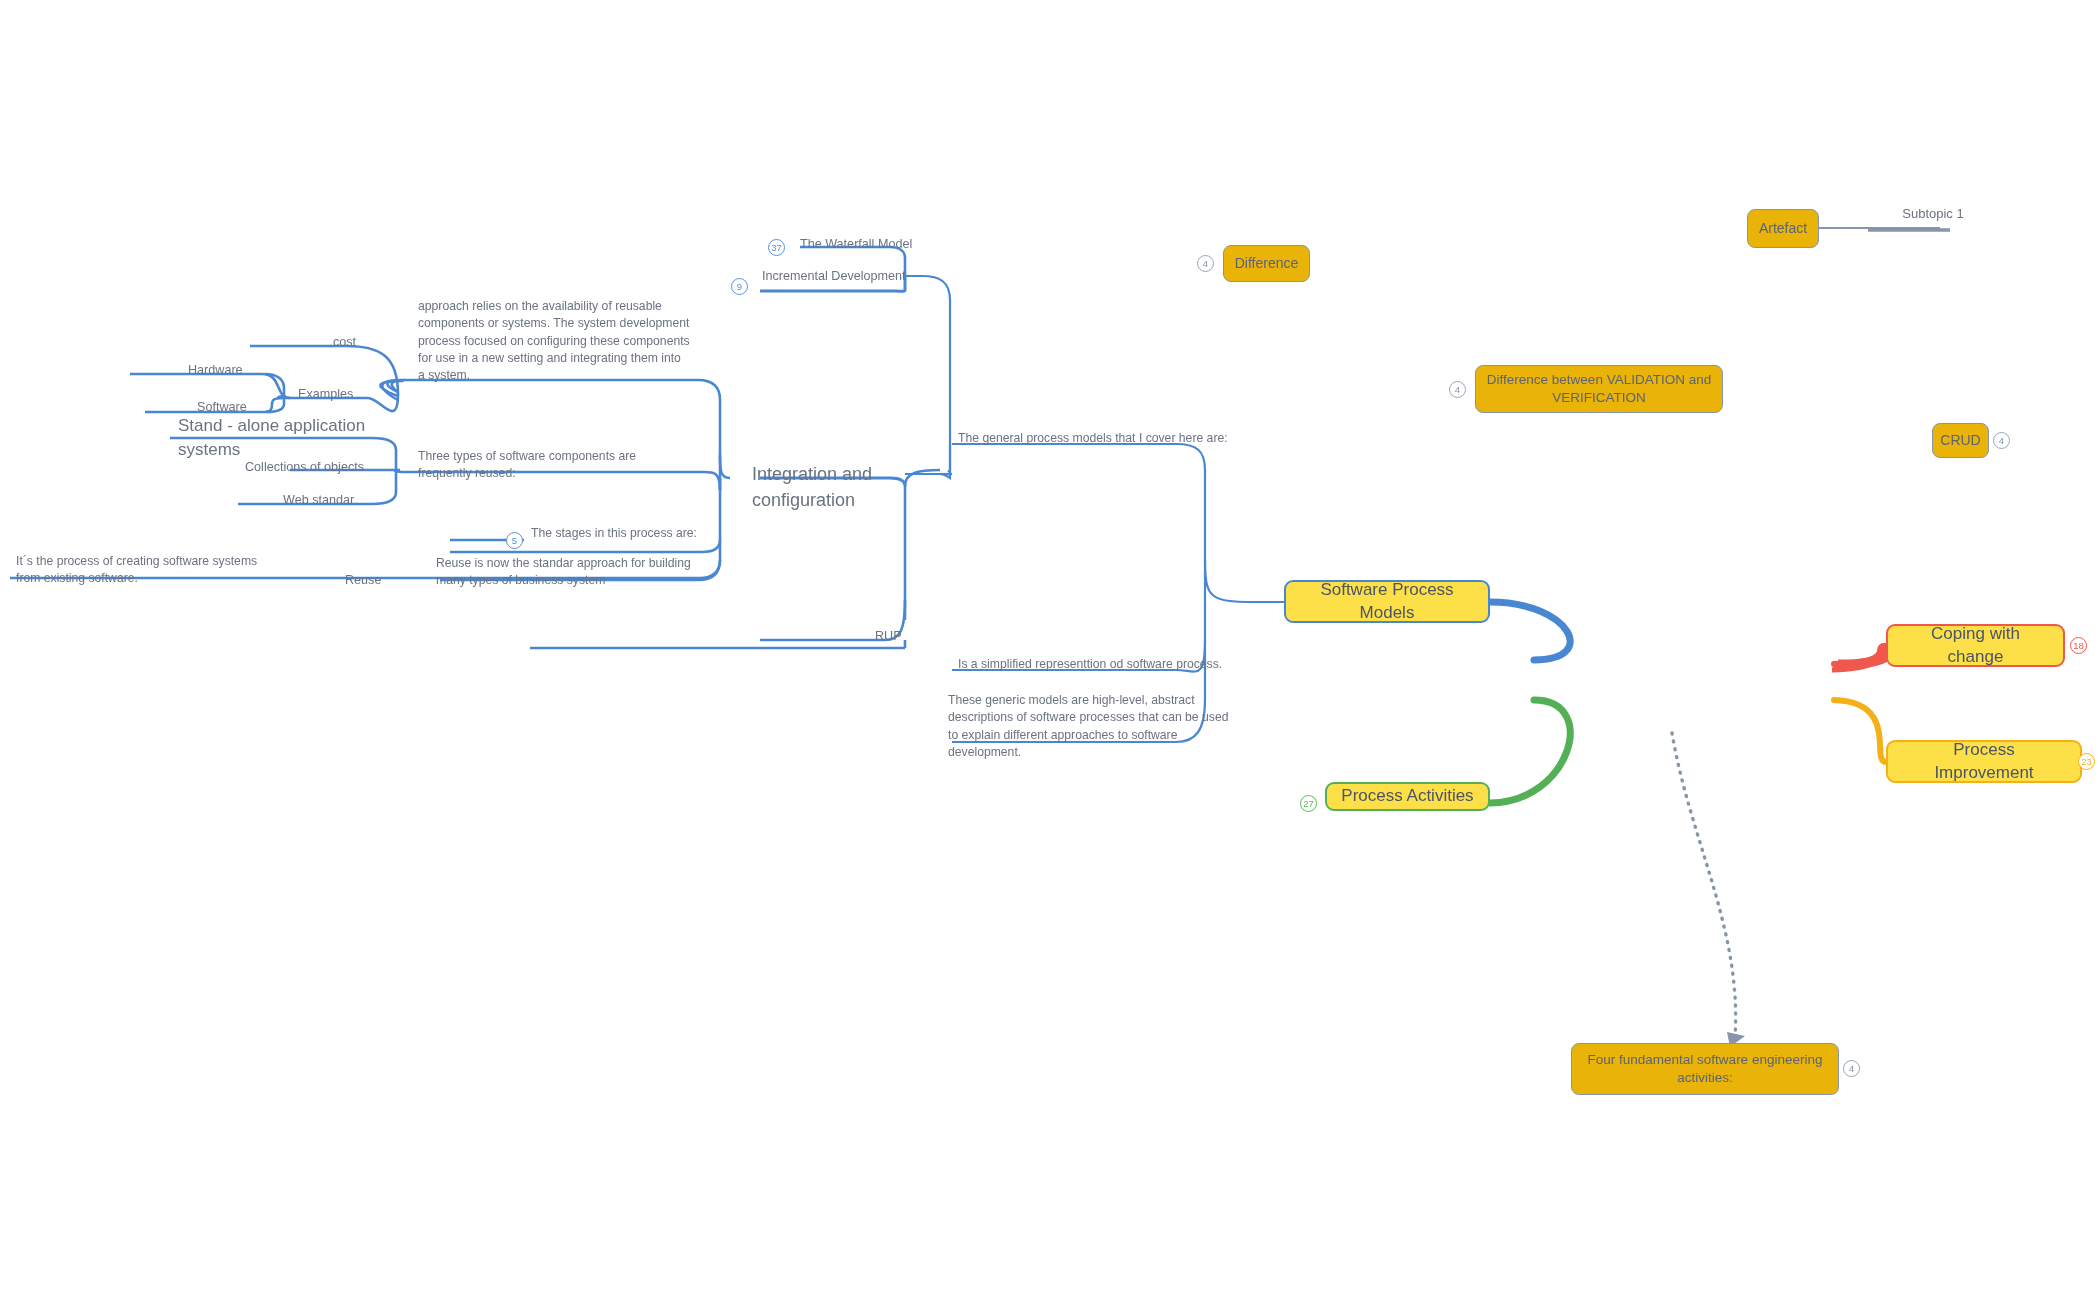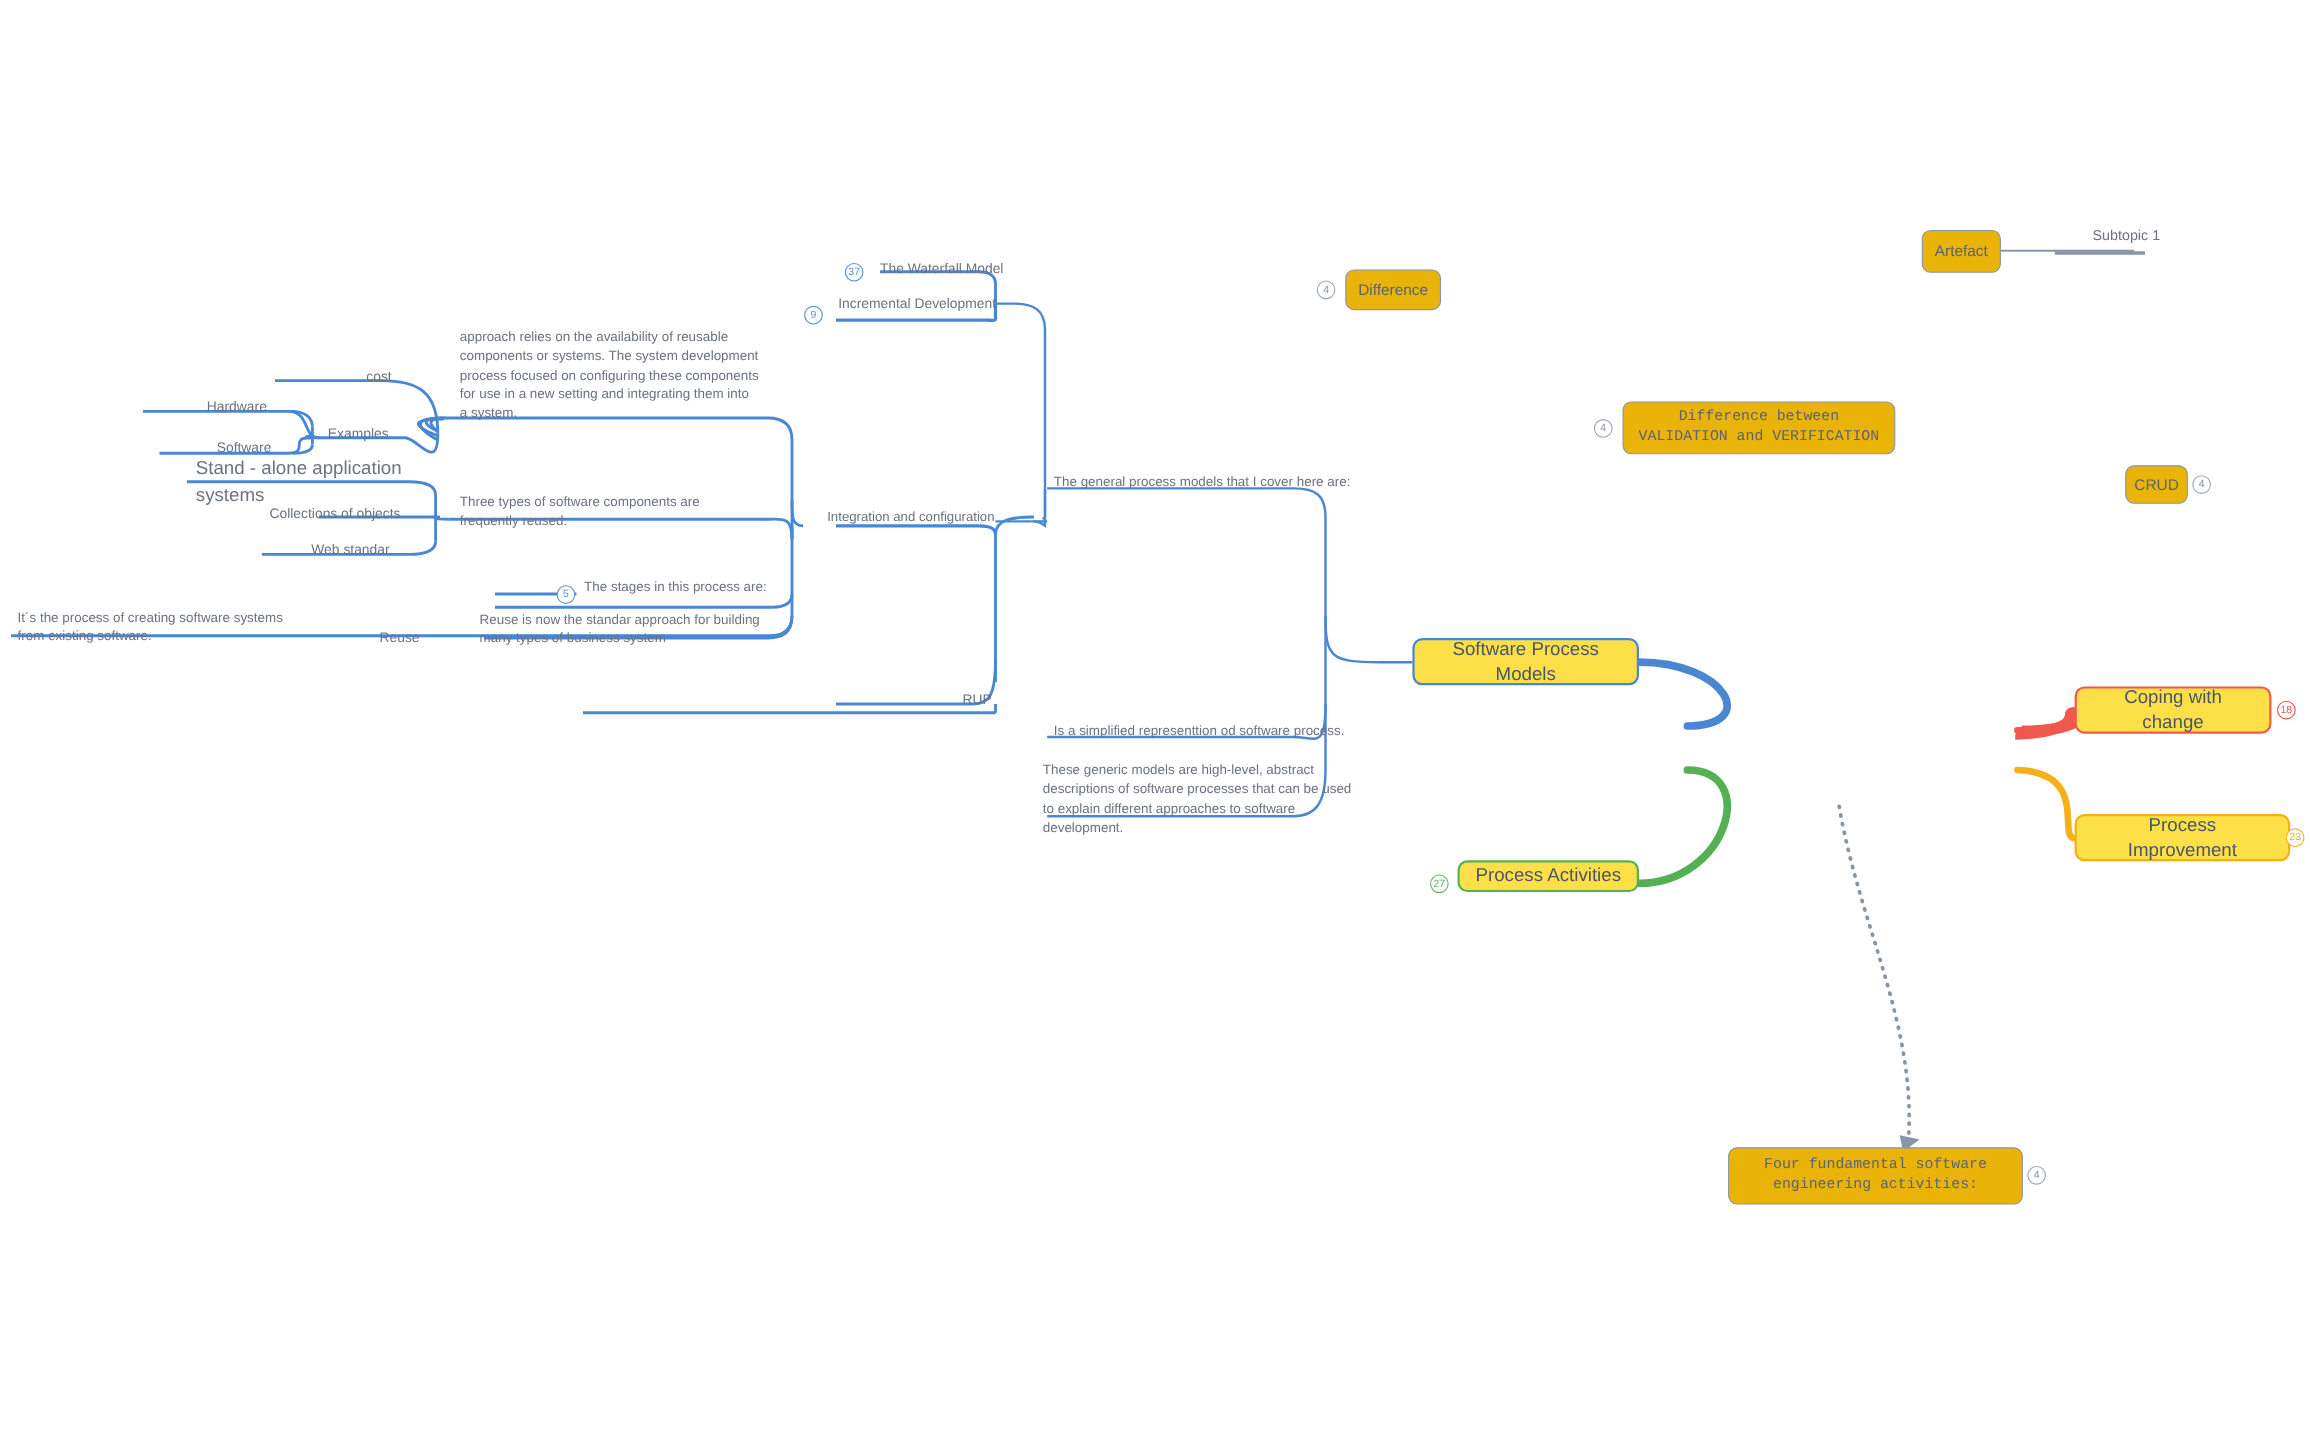--- a/index.html
+++ b/index.html
@@ -63,21 +63,21 @@
 
   
   .float-node {
     border: 1.6px solid #8795a8;
     border-radius: 8px;
     background: #eab308;
     font-size: 14px;
     padding: 0 10px;
     color: #5a6472;
   }
-  .float-node.small { font-size: 13.5px; font-family: Liberation Mono, monospace; }
+  .float-node.small { font-size: 13.5px; }
 
   
   .leaf {
     position: absolute;
     font-size: 12.2px;
     color: #6b7280;
     line-height: 1.42;
     white-space: pre-line;
   }
   .leaf.left { text-align: left; }
@@ -236,21 +236,21 @@
   <div class="leaf left" style="left:958px; top:656px; width:300px;">Is a simplified representtion od software process.</div>
 
   <div class="leaf left" style="left:948px; top:692px; width:282px;">These generic models are high-level, abstract descriptions of software processes that can be used to explain different approaches to software development.</div>
 
   <div class="leaf left" style="left:800px; top:236px; width:180px; font-size:12.6px;">The Waterfall Model</div>
   <div class="badge blue" style="left:768px; top:239px;">37</div>
 
   <div class="leaf left" style="left:762px; top:268px; width:200px; font-size:12.6px;">Incremental Development</div>
   <div class="badge blue" style="left:731px; top:278px;">9</div>
 
-  <div class="leaf left" style="left:752px; top:462px; width:220px; font-size:12px;">Integration and configuration</div>
+  <div class="leaf left" style="left:752px; top:462px; width:220px; font-size:18px;">Integration and configuration</div>
 
   <div class="leaf left" style="left:875px; top:628px; width:60px; font-size:12.6px;">RUP</div>
 
 
   <div class="leaf left" style="left:418px; top:298px; width:272px;">approach relies on the availability of reusable components or systems. The system development process focused on configuring  these components for use in a new setting and integrating them into a system.</div>
 
   <div class="leaf left" style="left:418px; top:448px; width:275px;">Three types of software components are frequently reused:</div>
 
   <div class="leaf left" style="left:531px; top:525px; width:230px;">The stages in this process are:</div>
   <div class="badge blue" style="left:506px; top:532px;">5</div>

